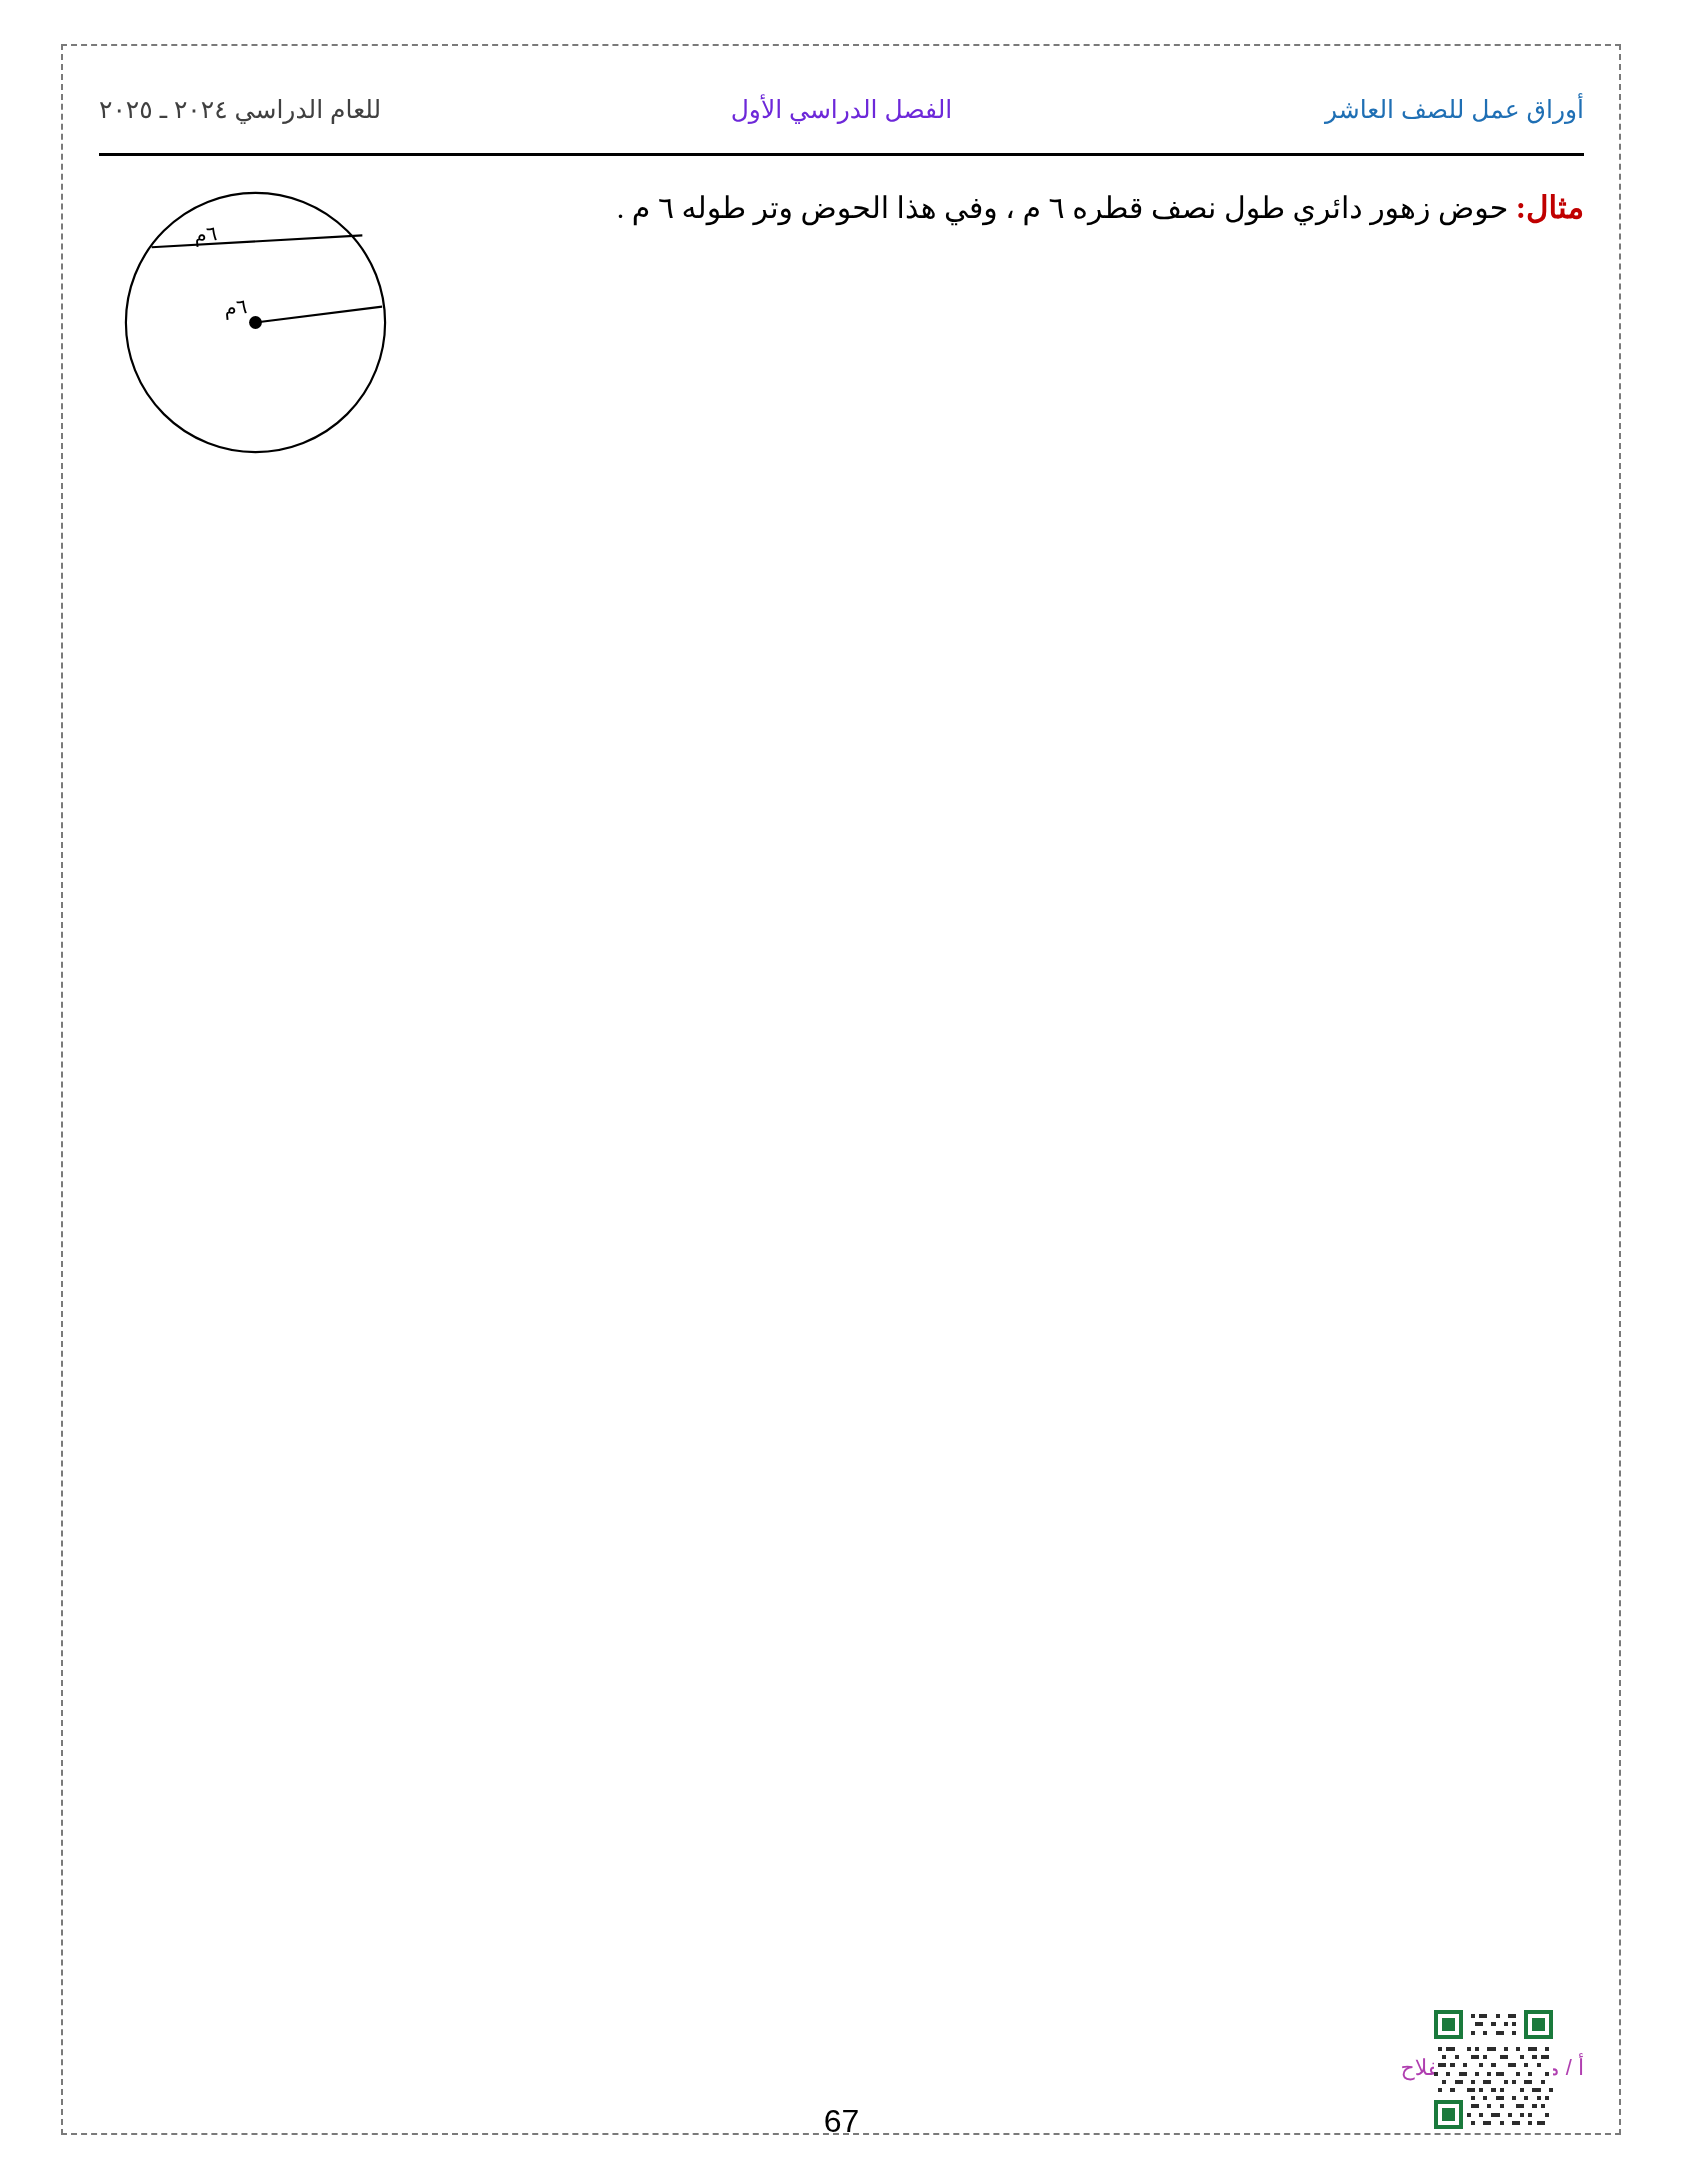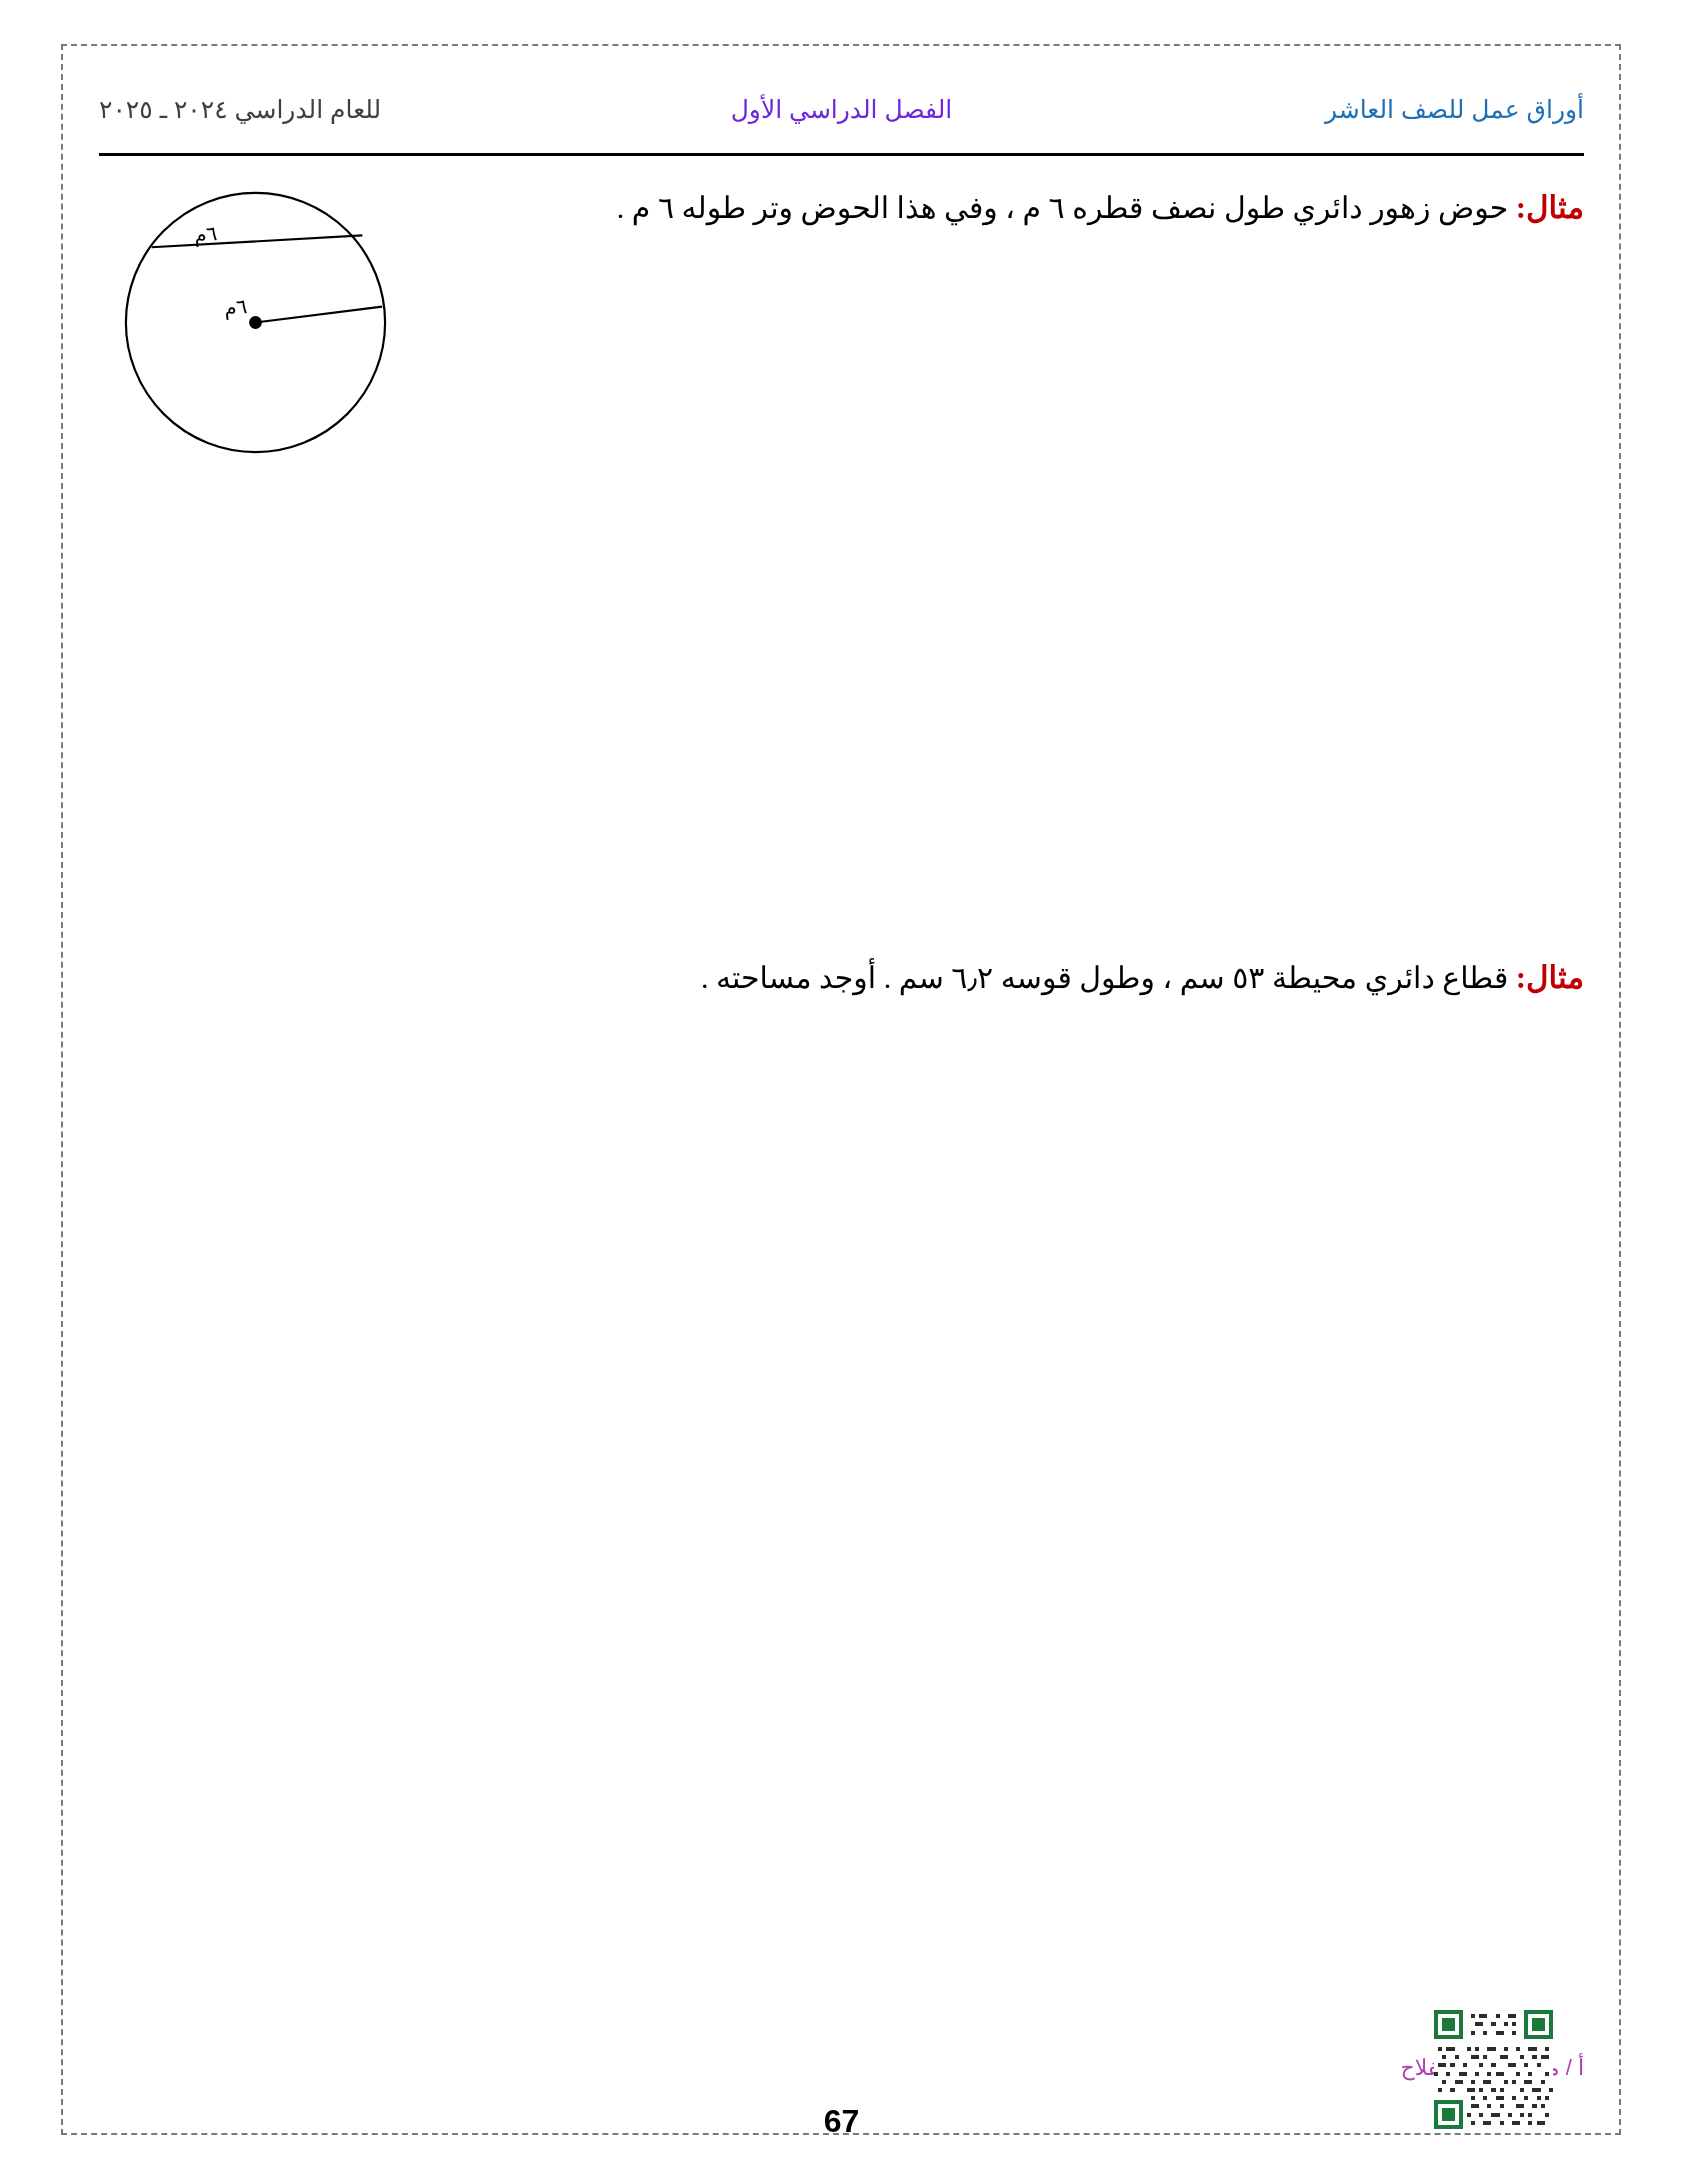--- a/index.html
+++ b/index.html
@@ -149,21 +149,20 @@
     white-space: nowrap;
   }
   .page-number {
     position: absolute;
     left: 50%;
     transform: translateX(-50%);
     bottom: 42px;
     font-size: 32px;
     font-family: "Liberation Sans", sans-serif;
     color: #000;
-    font-weight: bold;
   }
   .qr {
     position: absolute;
     left: 1434px;
     top: 2010px;
     width: 119px;
     height: 119px;
   }
 </style>
 </head>
@@ -193,24 +192,20 @@
 
       <line x1="35" y1="72" x2="248" y2="60" stroke="#000000" stroke-width="2.2"></line>
 
       <line x1="140" y1="148" x2="268" y2="132" stroke="#000000" stroke-width="2.2"></line>
       <circle cx="140" cy="148" r="6.5" fill="#000000"></circle>
     </svg>
     <div class="fig-label chord">٦م</div>
     <div class="fig-label radius">٦م</div>
   </div>
 
-  <div class="example" id="example-2">
-    <span class="ex-label">مثال:</span>
-    <span class="ex-body">قطاع دائري محيطة ٥٣ سم ، وطول قوسه ٦٫٢ سم . أوجد مساحته .</span>
-  </div>
 
   <div class="footer-author">أ / محمد نوري الفلاح</div>
   <div class="page-number">67</div>
 
   <svg class="qr" viewBox="0 0 29 29" shape-rendering="crispEdges">
     <rect width="29" height="29" fill="#ffffff"></rect>
     <g fill="#1a7a3c">
       <rect x="0" y="0" width="7" height="1"></rect>
         <rect x="0" y="6" width="7" height="1"></rect>
       <rect x="0" y="0" width="1" height="7"></rect>

